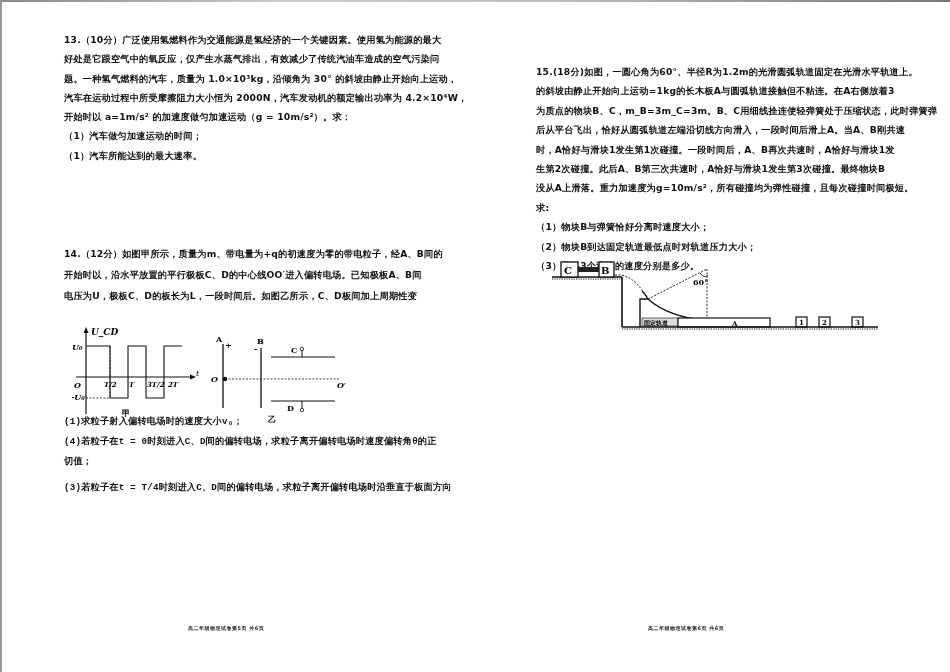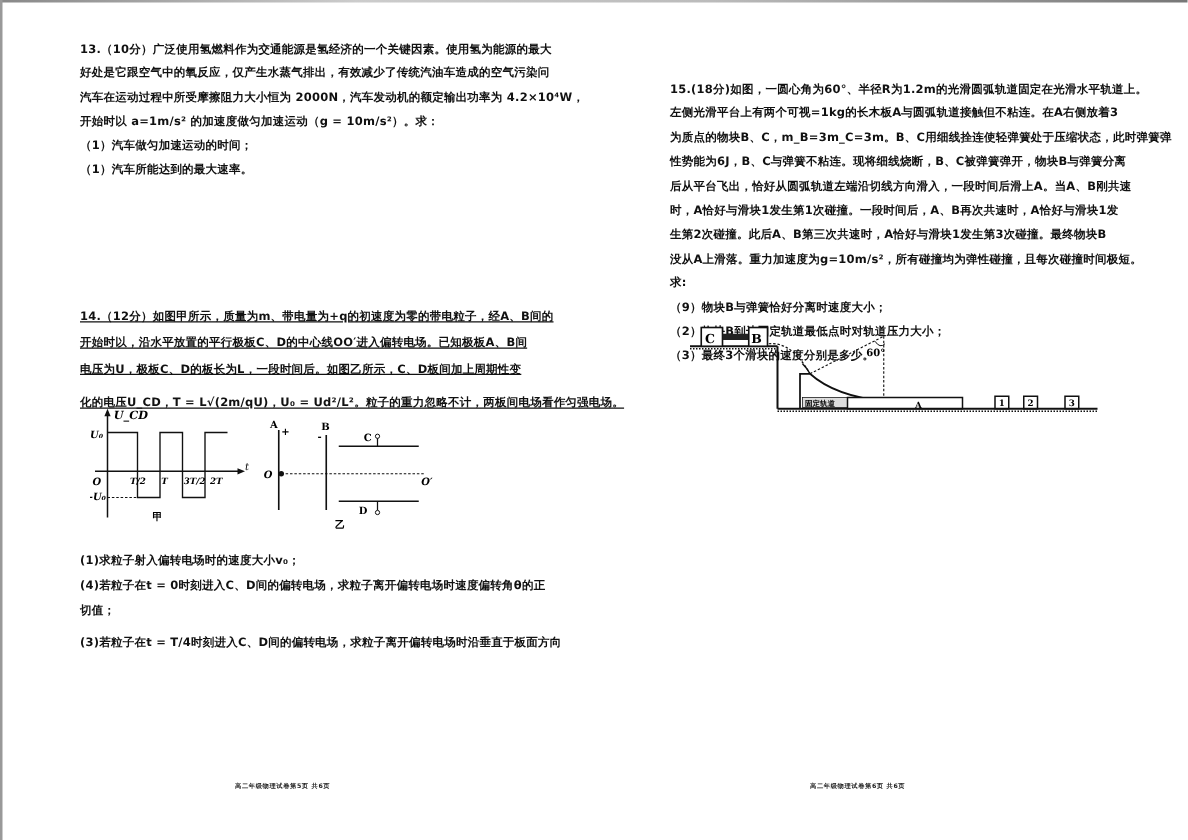--- a/index.html
+++ b/index.html
@@ -20,33 +20,33 @@
 </head>
 <body>
 
 <div class="edge-top"></div>
 <div class="edge-left"></div>
 
 <div class="page page-left">
   <div class="q">
     <p>13.（10分）广泛使用氢燃料作为交通能源是氢经济的一个关键因素。使用氢为能源的最大</p>
     <p>好处是它跟空气中的氧反应，仅产生水蒸气排出，有效减少了传统汽油车造成的空气污染问</p>
+    <p>题。一种氢气燃料的汽车，质量为 1.0×10³kg，沿倾角为 30° 的斜坡由静止开始向上运动，</p>
     <p>汽车在运动过程中所受摩擦阻力大小恒为 2000N，汽车发动机的额定输出功率为 4.2×10⁴W，</p>
     <p>开始时以 a=1m/s² 的加速度做匀加速运动（g = 10m/s²）。求：</p>
     <p class="sub">（1）汽车做匀加速运动的时间；</p>
     <p class="sub">（1）汽车所能达到的最大速率。</p>
   </div>
 </div>
 
 <div class="page page-left" style="top:243px;">
-  <div class="q" style="line-height:21px;text-decoration:underline;">
+  <div class="q" style="line-height:21px;">
     <p>14.（12分）如图甲所示，质量为m、带电量为+q的初速度为零的带电粒子，经A、B间的</p>
     <p>开始时以，沿水平放置的平行极板C、D的中心线OO′进入偏转电场。已知极板A、B间</p>
     <p>电压为U，极板C、D的板长为L，一段时间后。如图乙所示，C、D板间加上周期性变</p>
-    <p style="margin-top:6px;">化的电压U_CD，T = L√(2m/qU)，U₀ = Ud²/L²。粒子的重力忽略不计，两板间电场看作匀强电场。</p>
   </div>
 </div>
 
 <svg class="fig" style="left:72px;top:326px;" width="130" height="95">
   <line x1="14" y1="88" x2="14" y2="4" stroke="#111" stroke-width="1.2"></line>
   <polygon points="14,1 11.5,7 16.5,7" fill="#111"></polygon>
   <line x1="4" y1="51" x2="120" y2="51" stroke="#111" stroke-width="1.2"></line>
   <polygon points="124,51 118,48.5 118,53.5" fill="#111"></polygon>
   <text x="19" y="9" font-size="9" font-style="italic" font-weight="bold">U_CD</text>
   <text x="124" y="50" font-size="8" font-style="italic">t</text>
@@ -78,43 +78,42 @@
   <text x="82" y="81" font-size="8" font-weight="bold">D</text>
   <line x1="97" y1="71" x2="97" y2="78" stroke="#111"></line>
     <circle cx="97" cy="80" r="1.7" fill="#fff" stroke="#111" stroke-width="0.8"></circle>
   <line x1="20" y1="49" x2="134" y2="49" stroke="#111" stroke-dasharray="2,1.5" stroke-width="0.8"></line>
   <circle cx="20" cy="49" r="2.2" fill="#111"></circle>
   <text x="6" y="52" font-size="8" font-style="italic" font-weight="bold">O</text>
   <text x="132" y="58" font-size="8" font-style="italic" font-weight="bold">O′</text>
   <text x="63" y="92" font-size="8" font-weight="bold">乙</text>
 </svg>
 
-<div class="page page-left" style="top:439px;">
+<div class="page page-left" style="top:412px;font-family:Liberation Mono, monospace;">
   <div class="q" style="line-height:20px;">
     <p>(1)求粒子射入偏转电场时的速度大小v₀；</p>
     <p>(4)若粒子在t = 0时刻进入C、D间的偏转电场，求粒子离开偏转电场时速度偏转角θ的正</p>
     <p>切值；</p>
     <p style="margin-top:6px;">(3)若粒子在t = T/4时刻进入C、D间的偏转电场，求粒子离开偏转电场时沿垂直于板面方向</p>
   </div>
 </div>
 
 <div class="footer" style="left:188px;">高二年级物理试卷第5页 共6页</div>
 
 <div class="page page-right">
   <div class="q" style="line-height:19.4px;margin-top:32px;">
     <p>15.(18分)如图，一圆心角为60°、半径R为1.2m的光滑圆弧轨道固定在光滑水平轨道上。</p>
-    <p>左侧光滑平台上有两个可视=1kg的长木板A与圆弧轨道接触但不粘连。在A右侧放着3</p>
+    <p>的斜坡由静止开始向上运动=1kg的长木板A与圆弧轨道接触但不粘连。在A右侧放着3</p>
     <p>为质点的物块B、C，m_B=3m_C=3m。B、C用细线拴连使轻弹簧处于压缩状态，此时弹簧弹</p>
-    <p>性势能为6J，B、C与弹簧不粘连。现将细线烧断，B、C被弹簧弹开，物块B与弹簧分离</p>
     <p>后从平台飞出，恰好从圆弧轨道左端沿切线方向滑入，一段时间后滑上A。当A、B刚共速</p>
     <p>时，A恰好与滑块1发生第1次碰撞。一段时间后，A、B再次共速时，A恰好与滑块1发</p>
     <p>生第2次碰撞。此后A、B第三次共速时，A恰好与滑块1发生第3次碰撞。最终物块B</p>
     <p>没从A上滑落。重力加速度为g=10m/s²，所有碰撞均为弹性碰撞，且每次碰撞时间极短。</p>
     <p>求:</p>
-    <p class="sub">（9）物块B与弹簧恰好分离时速度大小；</p>
+    <p class="sub">（1）物块B与弹簧恰好分离时速度大小；</p>
     <p class="sub">（2）物块B到达固定轨道最低点时对轨道压力大小；</p>
     <p class="sub">（3）最终3个滑块的速度分别是多少。</p>
   </div>
 </div>
 
 <svg class="fig" style="left:548px;top:255px;" width="335" height="80">
 
   <line x1="4" y1="22" x2="74" y2="22" stroke="#111" stroke-width="1.6"></line>
   <line x1="4" y1="24" x2="74" y2="24" stroke="#111" stroke-width="1.2" stroke-dasharray="1.2,1.2"></line>
   <line x1="74" y1="22" x2="74" y2="72" stroke="#111" stroke-width="1.6"></line>

